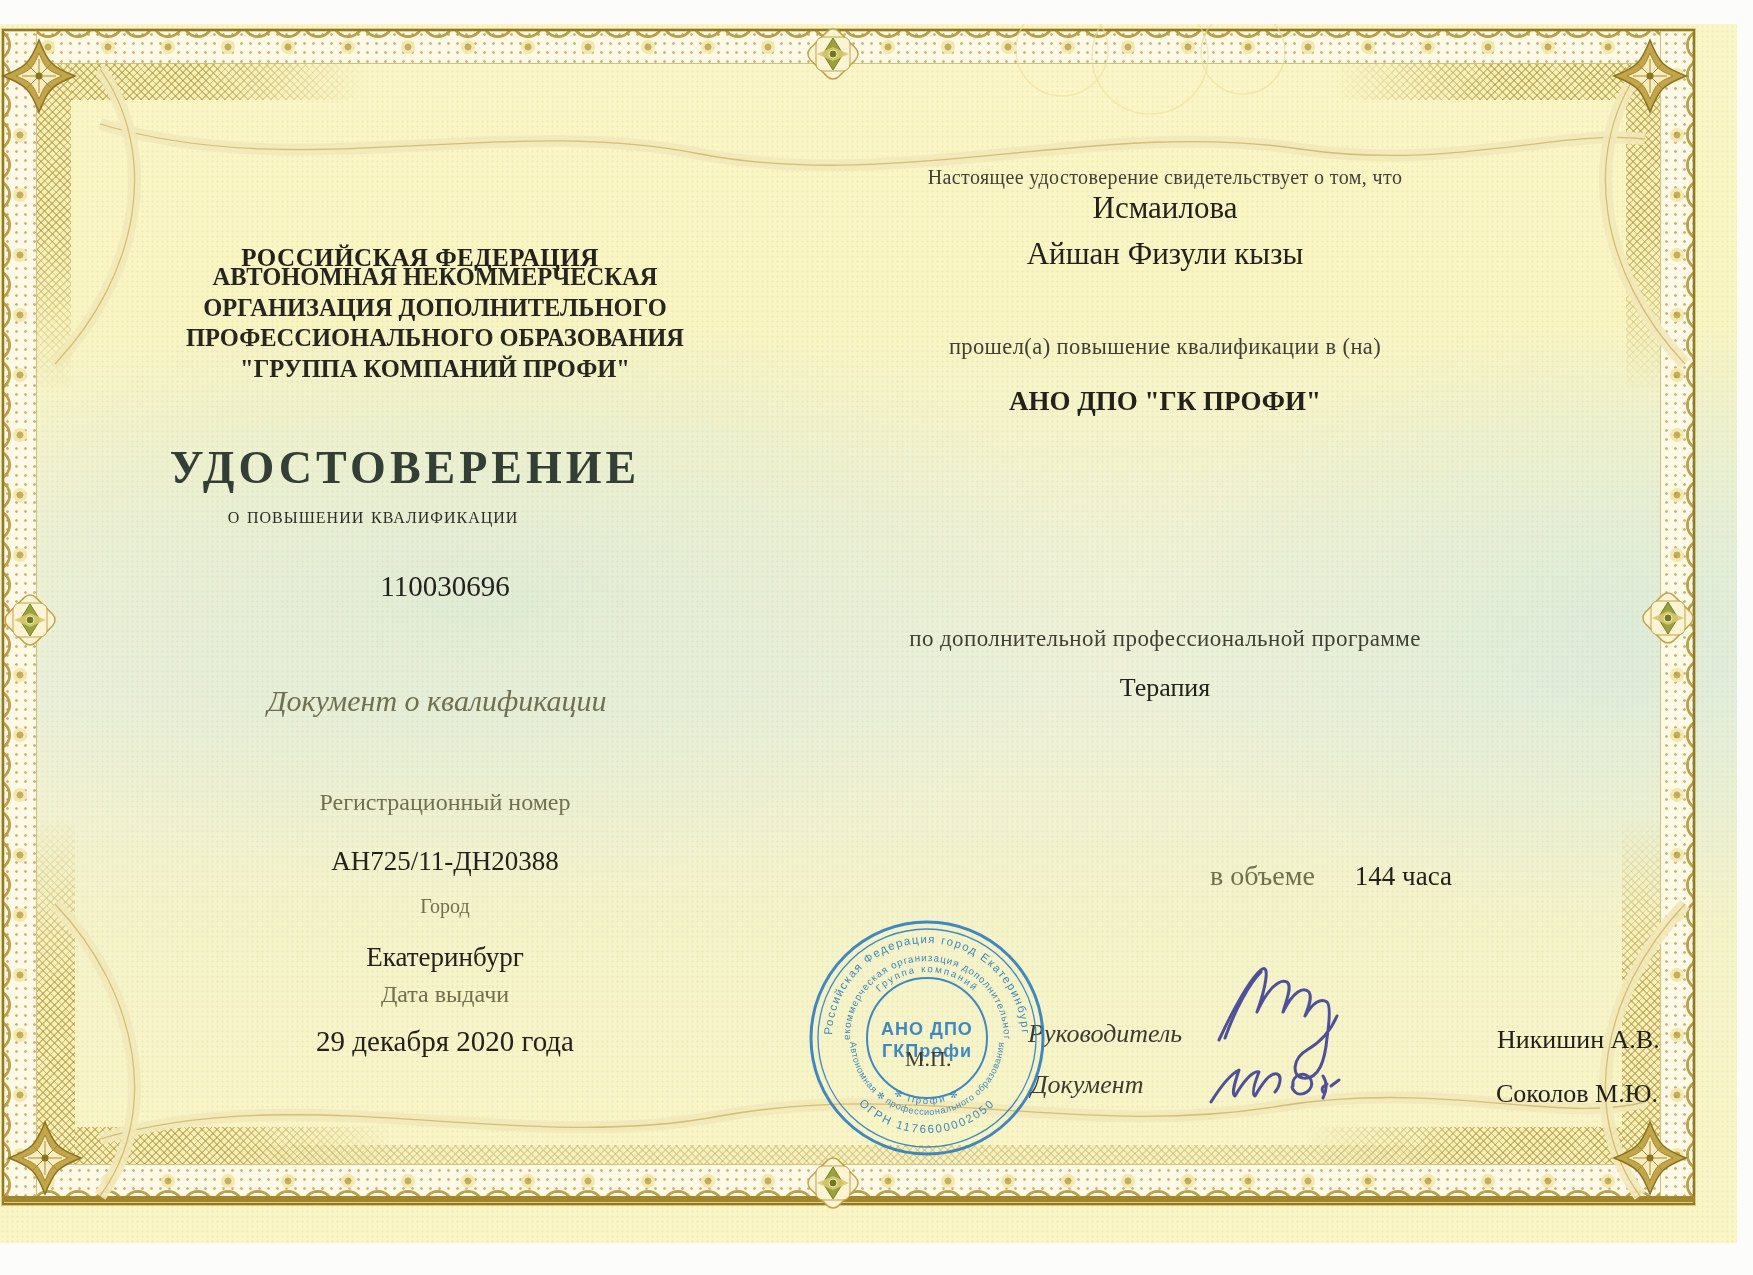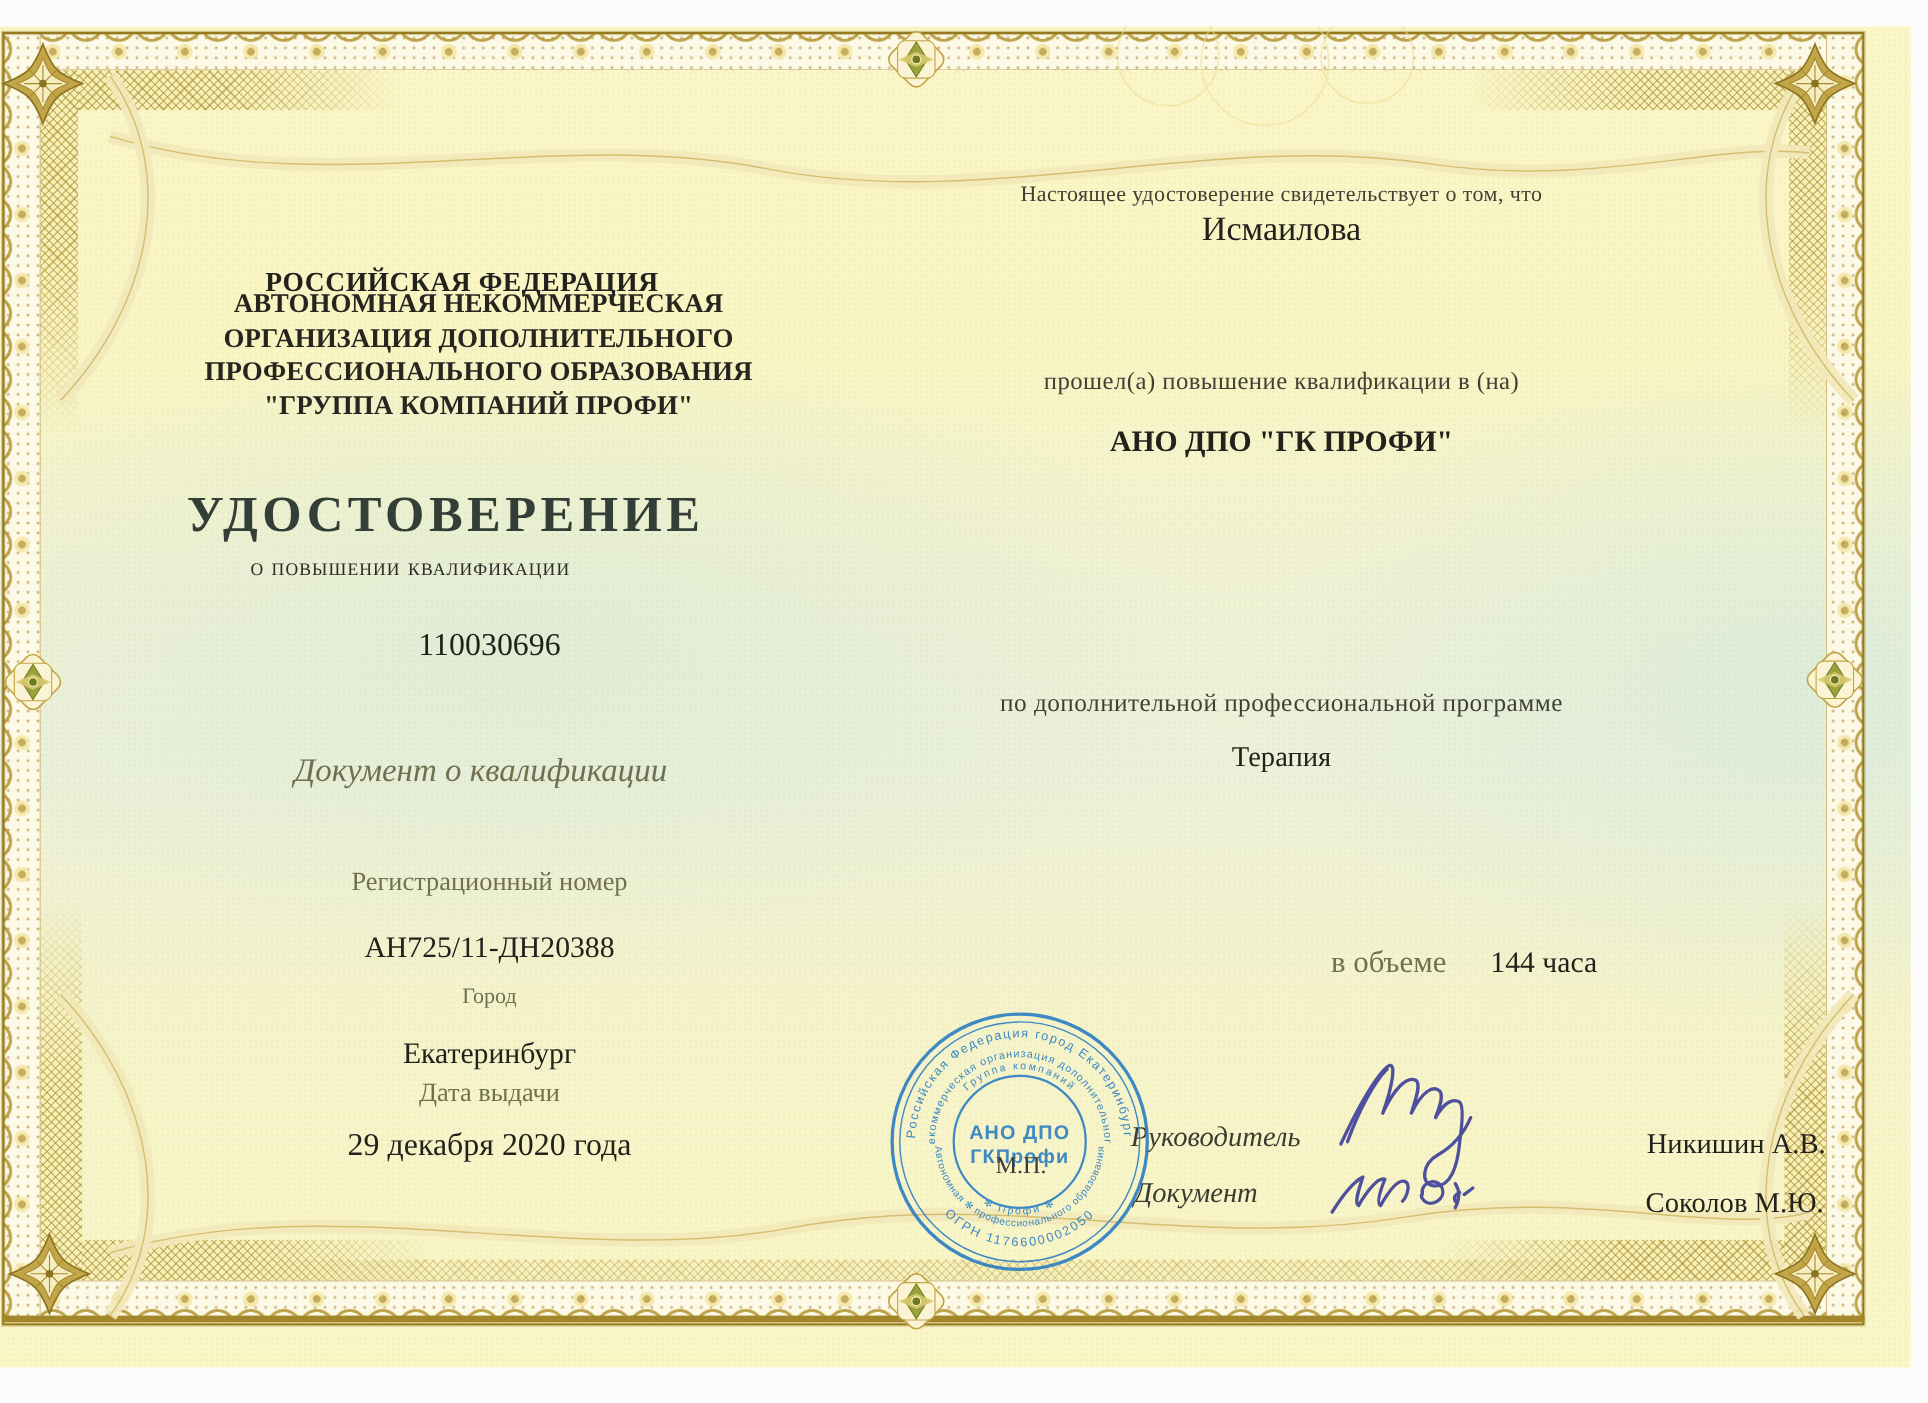--- a/index.html
+++ b/index.html
@@ -182,20 +182,21 @@
     <div class="t lx doctype olive">Документ о квалификации</div>
     <div class="t lx reg-label olive">Регистрационный номер</div>
     <div class="t lx reg-number">АН725/11-ДН20388</div>
     <div class="t lx city-label olive">Город</div>
     <div class="t lx city">Екатеринбург</div>
     <div class="t lx date-label olive">Дата выдачи</div>
     <div class="t lx issue-date">29 декабря 2020 года</div>
 
     <div class="t rx intro form">Настоящее удостоверение свидетельствует о том, что</div>
     <div class="t rx surname">Исмаилова</div>
+    <div class="t rx fullname">Айшан Физули кызы</div>
     <div class="t rx completed form">прошел(а) повышение квалификации в (на)</div>
     <div class="t rx institution">АНО ДПО "ГК ПРОФИ"</div>
     <div class="t rx program-label form">по дополнительной профессиональной программе</div>
     <div class="t rx program">Терапия</div>
     <div class="t volume">
       <span class="lab olive">в объеме</span>
       <span class="val">144 часа</span>
     </div>
     <div class="t sign-label head-label">Руководитель</div>
     <div class="t sign-label secretary-label">Документ</div>

